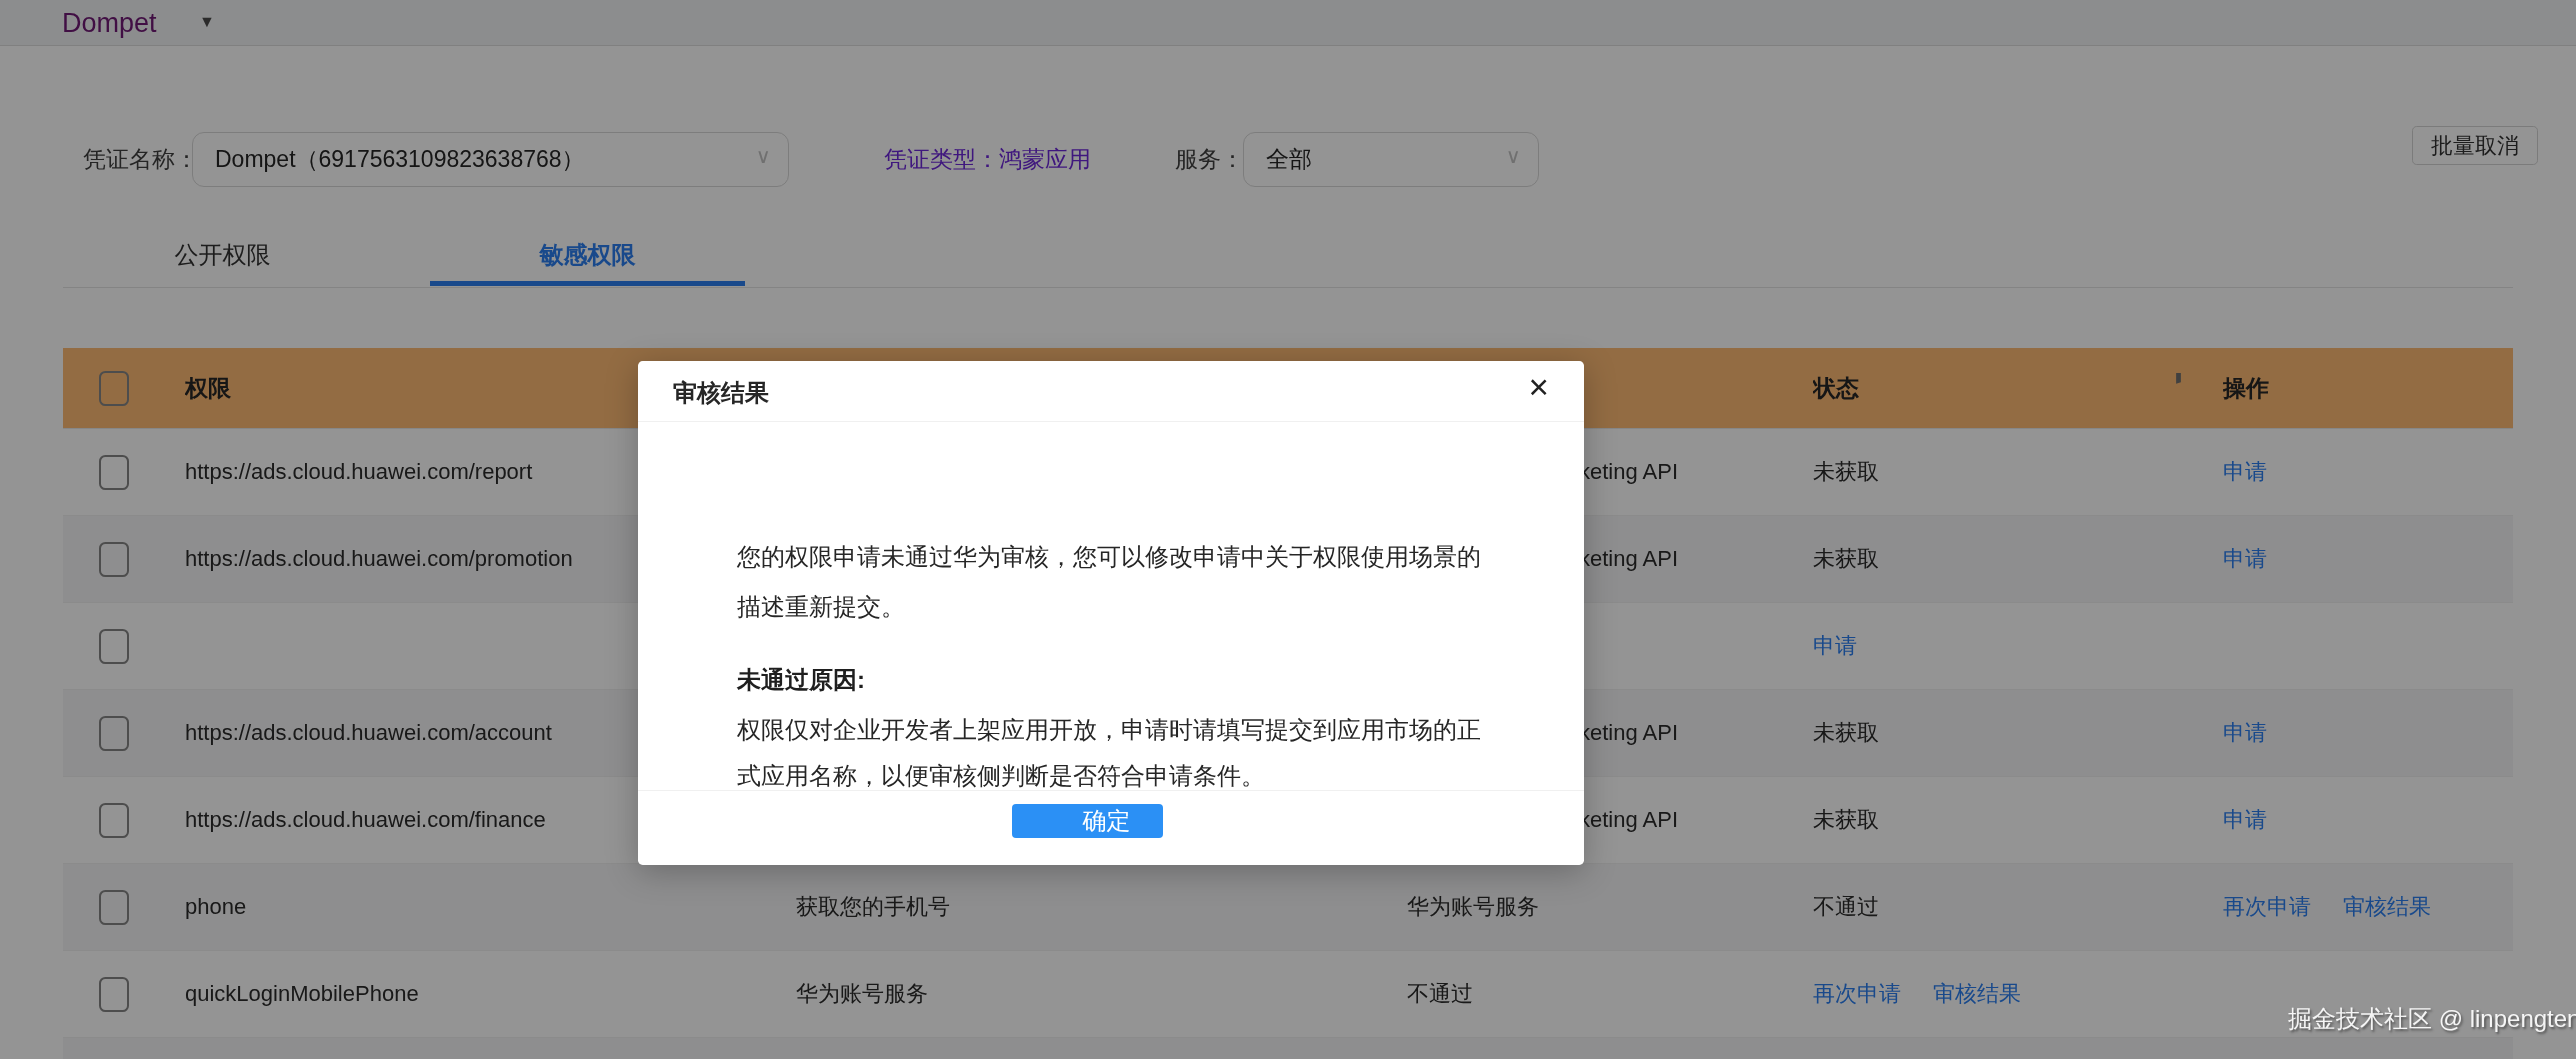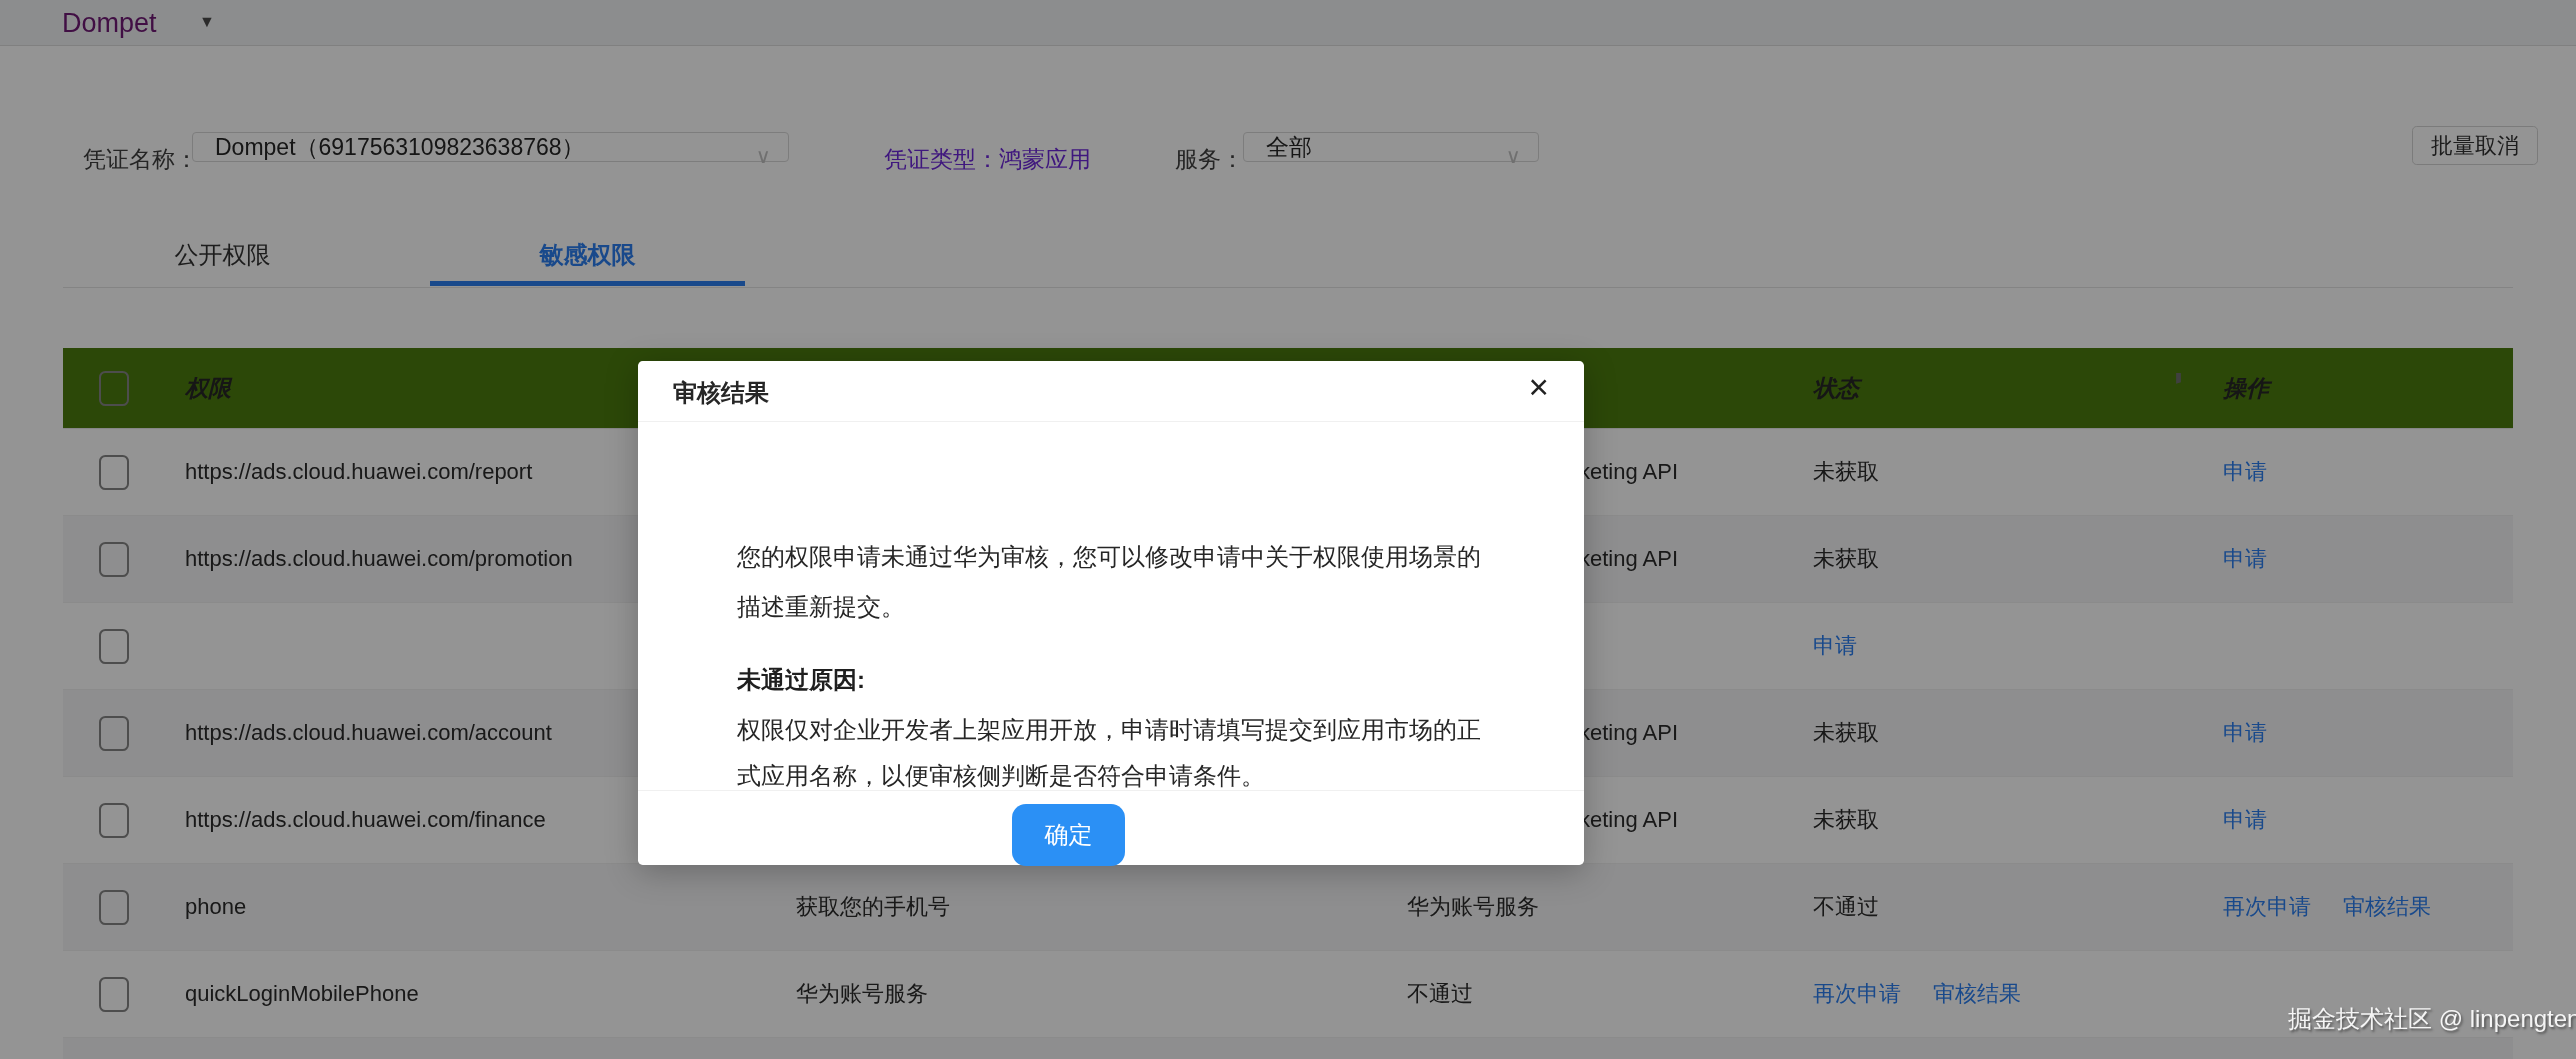--- a/index.html
+++ b/index.html
@@ -6,39 +6,39 @@
   body{font-family:"Liberation Sans","DejaVu Sans",sans-serif;background:#fff;}
   #page{position:relative;width:2576px;height:1059px;overflow:hidden;background:#ffffff;}
 
   
   .topbar{position:absolute;left:0;top:0;width:2576px;height:46px;background:#f2f3f5;border-bottom:0.8px solid #dcdcdc;box-sizing:border-box;}
   .app-title{position:absolute;left:62px;top:8px;font-size:27px;font-weight:500;color:#701a75;text-align:center;}
   .title-caret{position:absolute;left:199px;top:12.6px;font-size:16px;color:#4a4a4a;}
 
   
   .flabel{position:absolute;top:144px;font-size:23px;color:#404040;white-space:nowrap;}
-  .select{position:absolute;top:132px;height:30px;background:#fff;border:0.8px solid #d8d8d8;border-radius:4px;box-sizing:border-box;display:flex;align-items:center;}
+  .select{position:absolute;top:132px;height:55px;background:#fff;border:0.8px solid #d8d8d8;border-radius:12px;box-sizing:border-box;display:flex;align-items:center;}
   .select .val{margin-left:22px;font-size:23px;color:#262626;white-space:nowrap;}
   .select .chev{position:absolute;right:17.3px;top:11px;font-size:20.5px;color:#c2c2c2;}
   .sel-credential{left:192px;width:597px;}
   .sel-service{left:1243px;width:296px;}
   .static-filter{position:absolute;left:884px;top:144px;font-size:23px;color:#6d28d9;white-space:nowrap;text-align:center;}
   .btn-batch{position:absolute;left:2412px;top:126px;width:126px;height:39px;background:#fff;border:0.8px solid #d5d5d5;border-radius:4.7px;box-sizing:border-box;font-size:22px;color:#333;display:flex;align-items:center;justify-content:center;cursor:pointer;}
 
   
   .tab{position:absolute;top:239px;width:315px;text-align:center;font-size:24px;color:#333;cursor:pointer;}
   .tab-public{left:65px;}
   .tab-sensitive{left:430px;color:#2b7ff0;font-weight:600;}
   .tab-underline{position:absolute;left:430px;top:281px;width:315px;height:4.7px;background:#2b7ff0;}
   .tabs-divider{position:absolute;left:63px;top:287px;width:2450px;height:0.8px;background:#e4e4e4;}
 
   
   .table{position:absolute;left:63px;top:348px;width:2450px;}
   .tr{display:grid;grid-template-columns:122px 611px 611px 406px 410px 290px;align-items:center;}
-  .thead{height:81px;background:#4d7c0f;border-bottom:0.8px solid #e8e8e8;box-sizing:border-box;font-weight:600;color:#262626;font-size:23px;font-style:italic;}
+  .thead{height:81px;background:#fdba74;border-bottom:0.8px solid #e8e8e8;box-sizing:border-box;font-weight:600;color:#262626;font-size:23px;}
   .row{height:87px;border-bottom:0.8px solid #efefef;box-sizing:border-box;font-size:22px;color:#2b2b2b;background:#fff;}
   .row.zebra{background:#f5f5f6;}
   .td{overflow:hidden;white-space:nowrap;}
   .td-cb{padding-left:36px;}
   .cb{display:block;width:30px;height:35px;border:2px solid #858585;border-radius:6.3px;box-sizing:border-box;background:transparent;cursor:pointer;}
   .td-svc.clipped{padding-left:172px;}
   .td-status{position:relative;}
   .funnel{position:absolute;left:356px;top:-9.5px;}
   .td-action{display:flex;gap:32px;}
   .link{color:#2b7ff0;cursor:pointer;text-decoration:none;white-space:nowrap;}
@@ -48,21 +48,21 @@
   .overlay{position:absolute;left:0;top:0;width:2576px;height:1059px;background:rgba(0,0,0,0.42);z-index:10;}
   .modal{position:absolute;left:638px;top:361px;width:946px;height:504px;background:#fff;border-radius:4.7px;box-shadow:0 6.3px 32px rgba(0,0,0,0.25);z-index:20;box-sizing:border-box;}
   .modal-header{position:relative;height:61px;border-bottom:0.8px solid #f0f0f0;box-sizing:border-box;}
   .modal-title{position:absolute;left:35px;top:16px;font-size:24px;font-weight:600;color:#262626;}
   .modal-close{position:absolute;right:35px;top:8px;font-size:35px;font-weight:300;color:#222;cursor:pointer;line-height:1;}
   .modal-body{padding:110px 99px 0 99px;box-sizing:border-box;}
   .modal-p{margin:0 0 32px 0;font-size:24px;line-height:50px;color:#262626;}
   .modal-reason-h{margin:1px 0 11px 0;font-size:24px;font-weight:700;color:#1f1f1f;}
   .modal-reason{margin:0;font-size:24px;line-height:46px;color:#262626;}
   .modal-footer{position:absolute;left:0;bottom:0;width:100%;height:75px;border-top:0.8px solid #f0f0f0;box-sizing:border-box;}
-  .btn-ok{position:absolute;left:374px;top:12.6px;width:113px;height:62px;background:#2b90f5;border:none;border-radius:14px;color:#fff;font-size:24px;display:flex;align-items:center;justify-content:center;cursor:pointer;}
+  .btn-ok{position:absolute;left:374px;top:12.6px;width:113px;height:34px;background:#2b90f5;border:none;border-radius:4px;color:#fff;font-size:24px;display:flex;align-items:center;justify-content:center;cursor:pointer;padding-left:38px;}
 
   
   .watermark{position:absolute;left:2288px;top:1003px;z-index:30;font-size:24px;color:rgba(255,255,255,0.92);text-shadow:1.6px 1.6px 2.4px rgba(0,0,0,0.45);white-space:nowrap;}
 </style>
 </head>
 <body>
 
 <div id="page">
 
   <div class="topbar">

